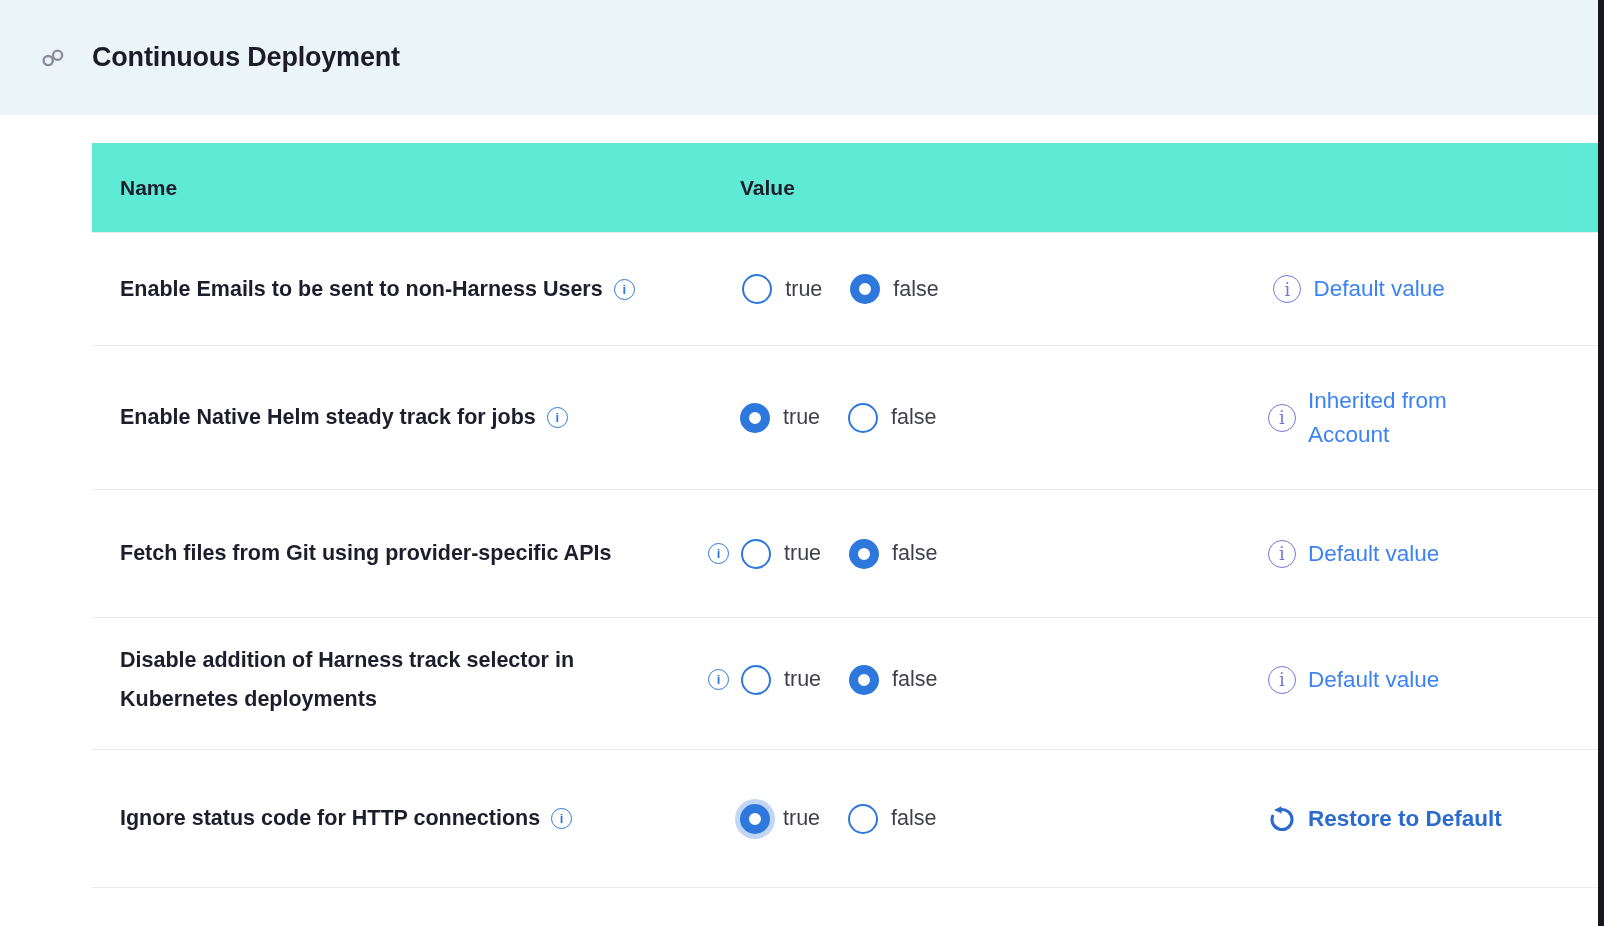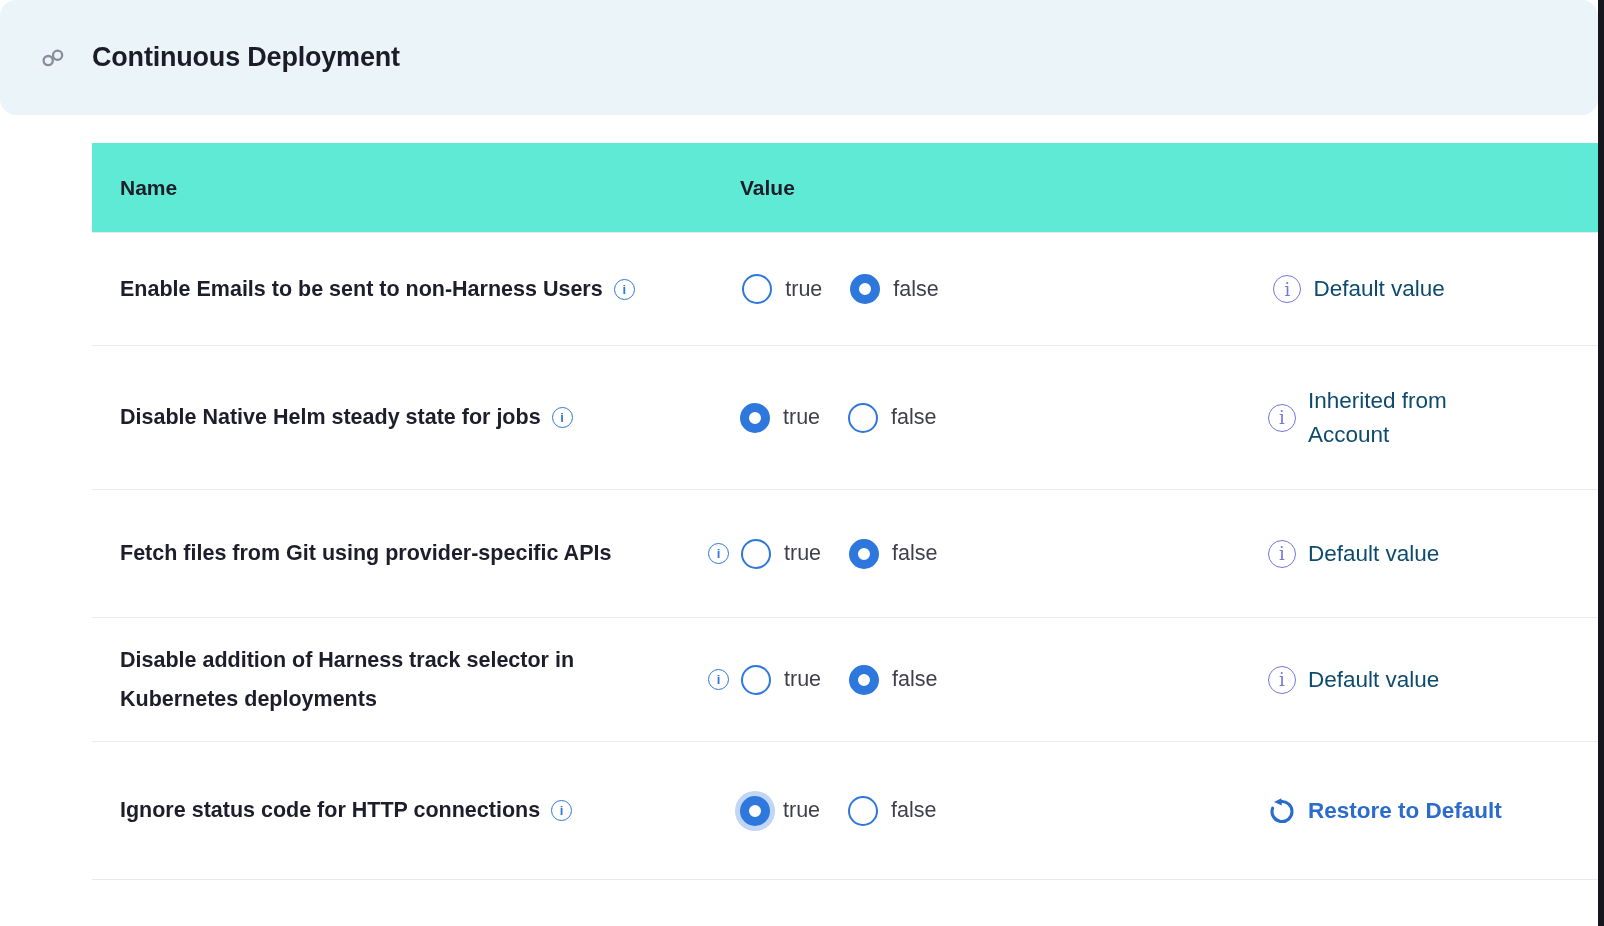--- a/index.html
+++ b/index.html
@@ -11,21 +11,21 @@
     overflow: hidden;
     position: relative;
     color: #1d1d2b;
   }
 
   
   .section-band {
     position: absolute; top: 0; left: 0;
     width: 1598px; height: 115px;
     background: #ebf5f9;
-    display: flex; align-items: center; border-radius: 16px;
+    display: flex; align-items: center;
   }
   .link-icon {
     margin-left: 38px;
     width: 30px; height: 30px;
     display: flex; align-items: center; justify-content: center;
     cursor: pointer;
   }
   .section-title {
     margin-left: 24px;
     font-size: 27px; font-weight: 700;
@@ -45,21 +45,21 @@
     font-size: 21px; font-weight: 600; color: #1d1d2b;
   }
   .col-name { width: 614px; padding-left: 28px; }
   .col-value { width: 562px; padding-left: 34px; }
 
   .row {
     display: flex; align-items: center;
     border-top: 1px solid #e9e9f0;
     background: #fff;
   }
-  .row.last { border-bottom: 1px solid #e9e9f0; }
+  .row.last { border-bottom: 1px solid #e9e9f0; margin-top: 8px; }
   .row-1 { min-height: 113px; gap: 12px; }
   .row-2 { min-height: 144px; }
   .row-3 { min-height: 128px; }
   .row-4 { min-height: 124px; }
   .row-5 { min-height: 139px; }
 
   .name-cell {
     width: 614px; padding-left: 28px;
     display: flex; align-items: center;
   }
@@ -110,21 +110,21 @@
     width: 28px; height: 28px;
     border: 1.7px solid #7277d9; border-radius: 50%;
     color: #7277d9;
     font-family: "DejaVu Serif", "Liberation Serif", serif;
     font-size: 18px;
     cursor: pointer;
   }
   .status-text {
     margin-left: 12px;
     font-size: 22.5px;
-    color: #0c4a6e;
+    color: #3b82f6;
     line-height: 1.5;
   }
   .status-text.two-line { max-width: 200px; }
   .restore-icon { flex: none; cursor: pointer; display: flex; align-items: center; }
   .status-text.restore { color: #2b6bce; font-weight: 600; cursor: pointer; }
 
   
   .right-edge {
     position: absolute; right: 0; top: 0;
     width: 6px; height: 926px;
@@ -167,21 +167,21 @@
       </label>
     </div>
     <div class="status-cell">
       <span class="status-info-icon">i</span>
       <span class="status-text">Default value</span>
     </div>
   </div>
 
   <div class="row row-2">
     <div class="name-cell">
-      <span class="setting-name nowrap">Disable Native Helm steady state for jobs</span>
+      <span class="setting-name nowrap">Enable Native Helm steady track for jobs</span>
       <span class="info-icon">i</span>
     </div>
     <div class="value-cell">
       <label class="radio-opt">
         <span class="radio on"></span>
         <span class="radio-label">true</span>
       </label>
       <label class="radio-opt">
         <span class="radio off"></span>
         <span class="radio-label">false</span>

